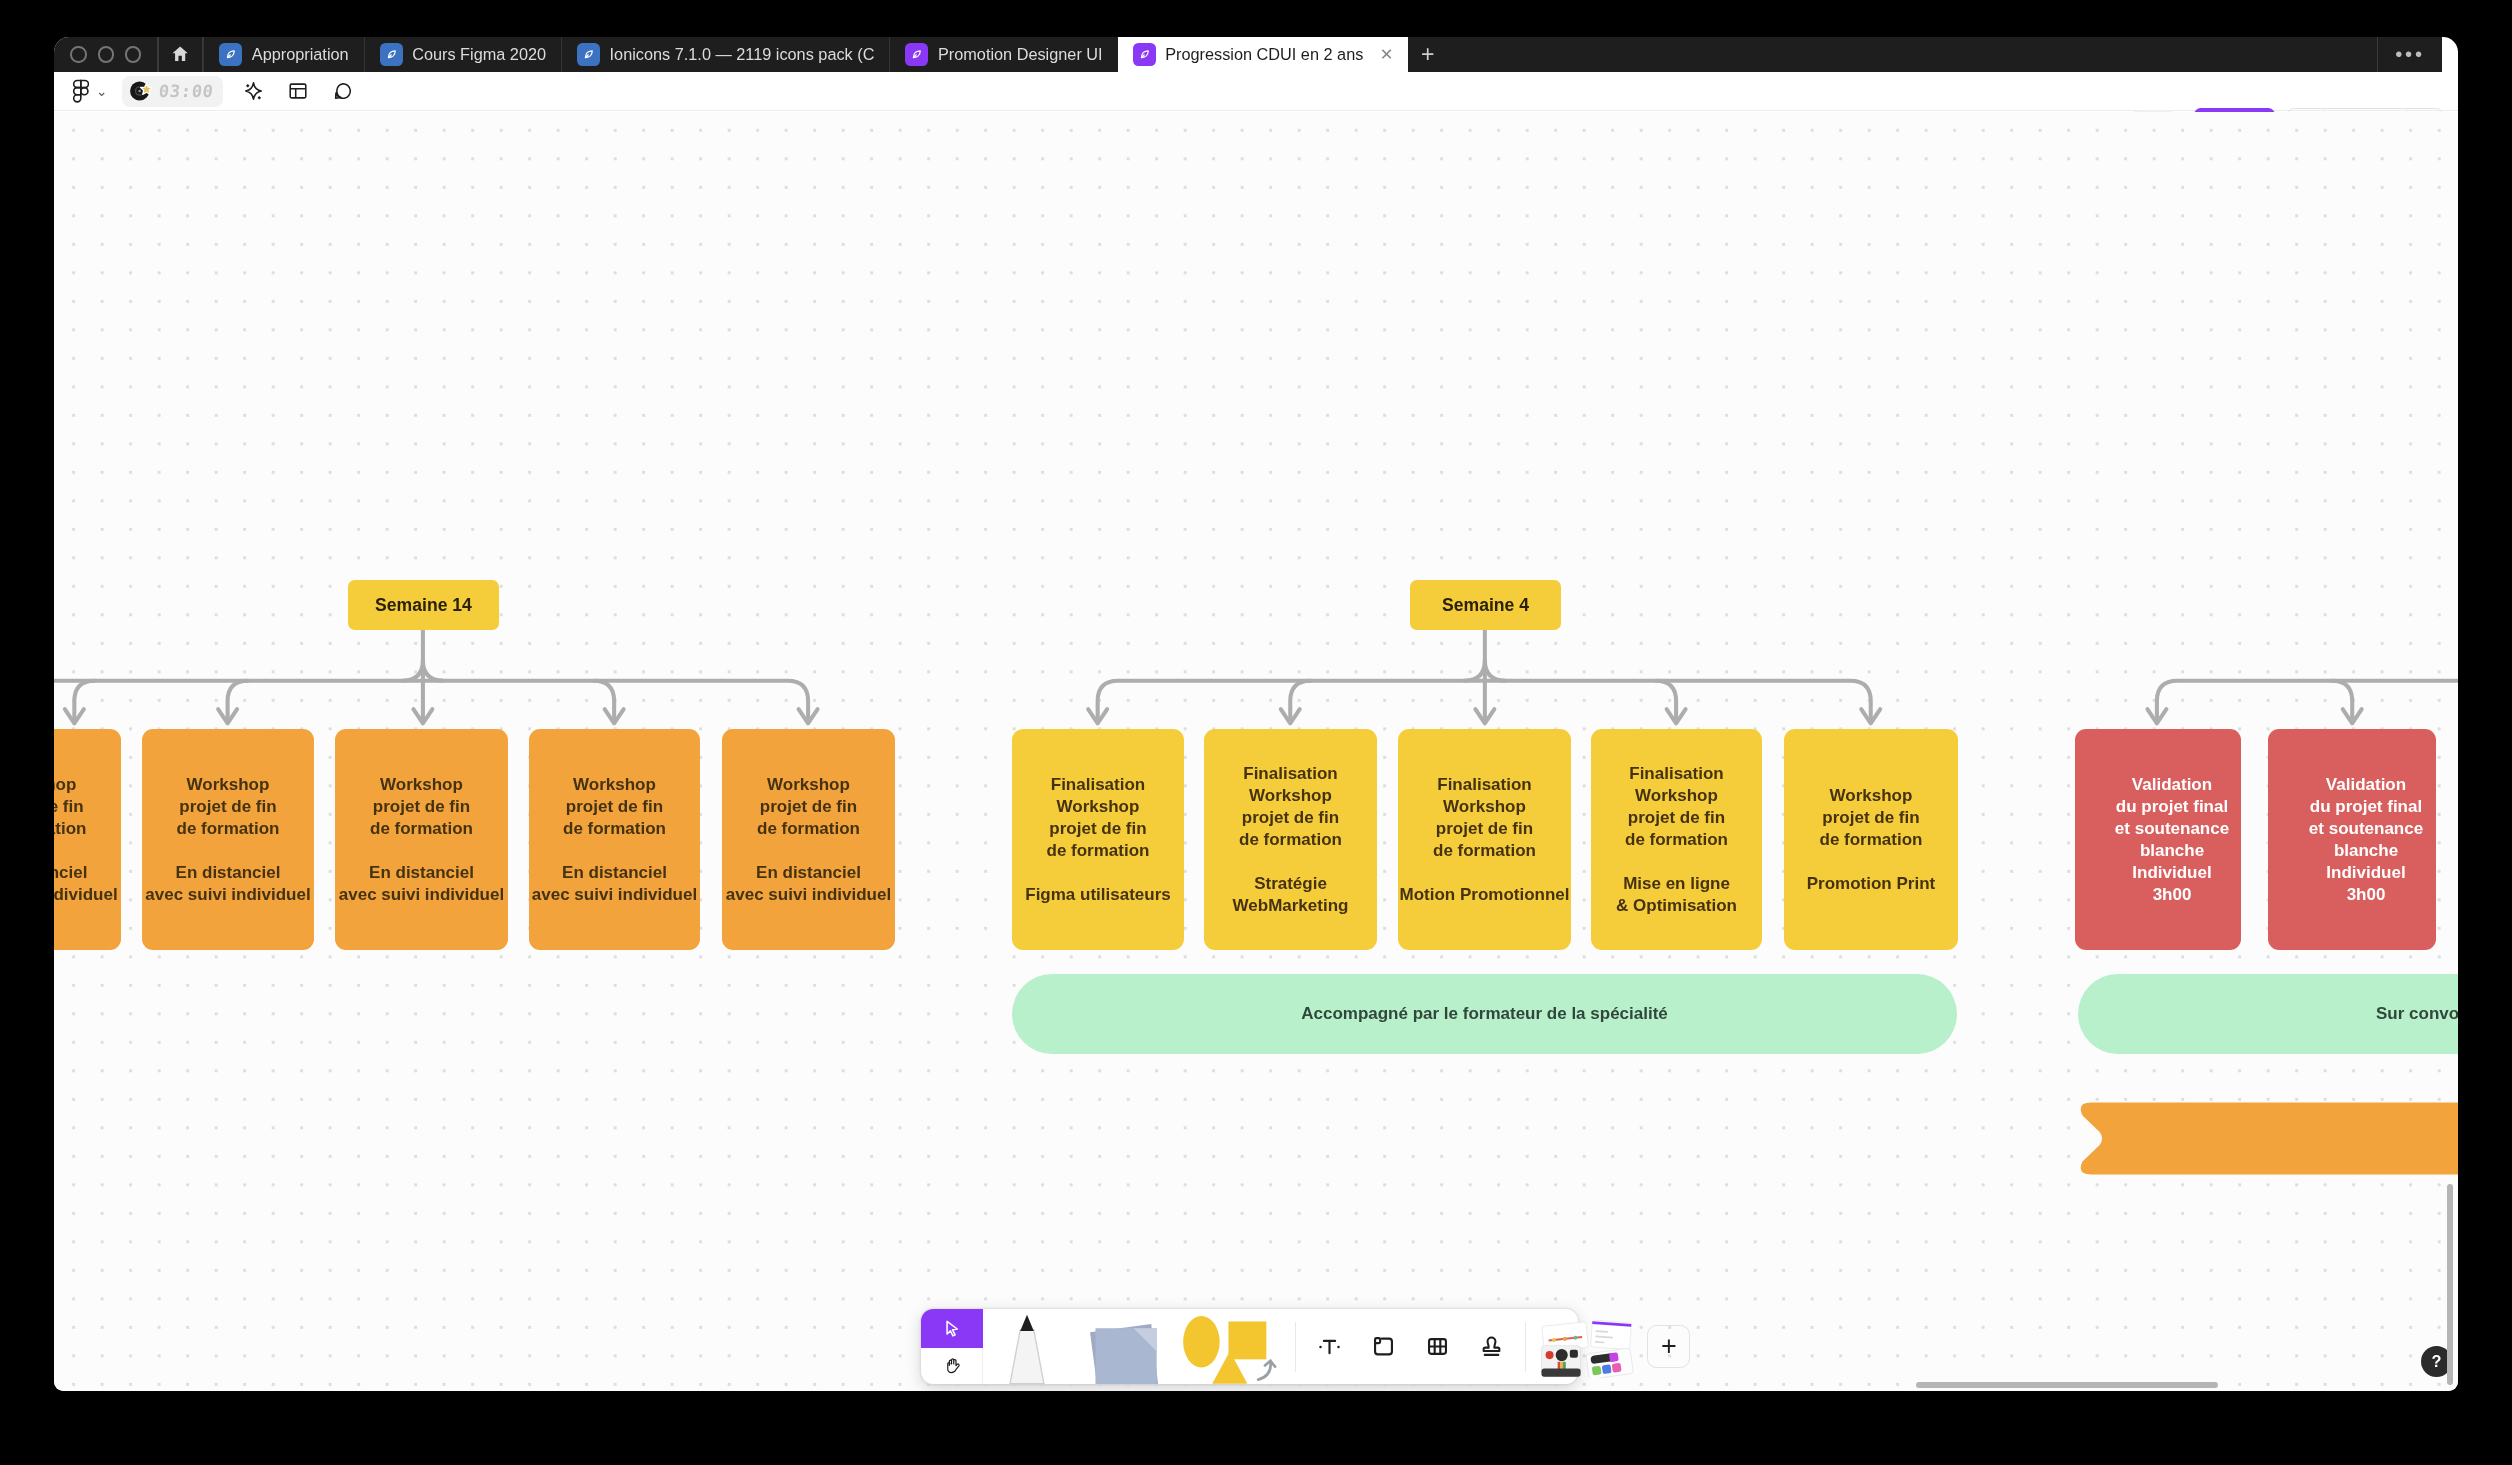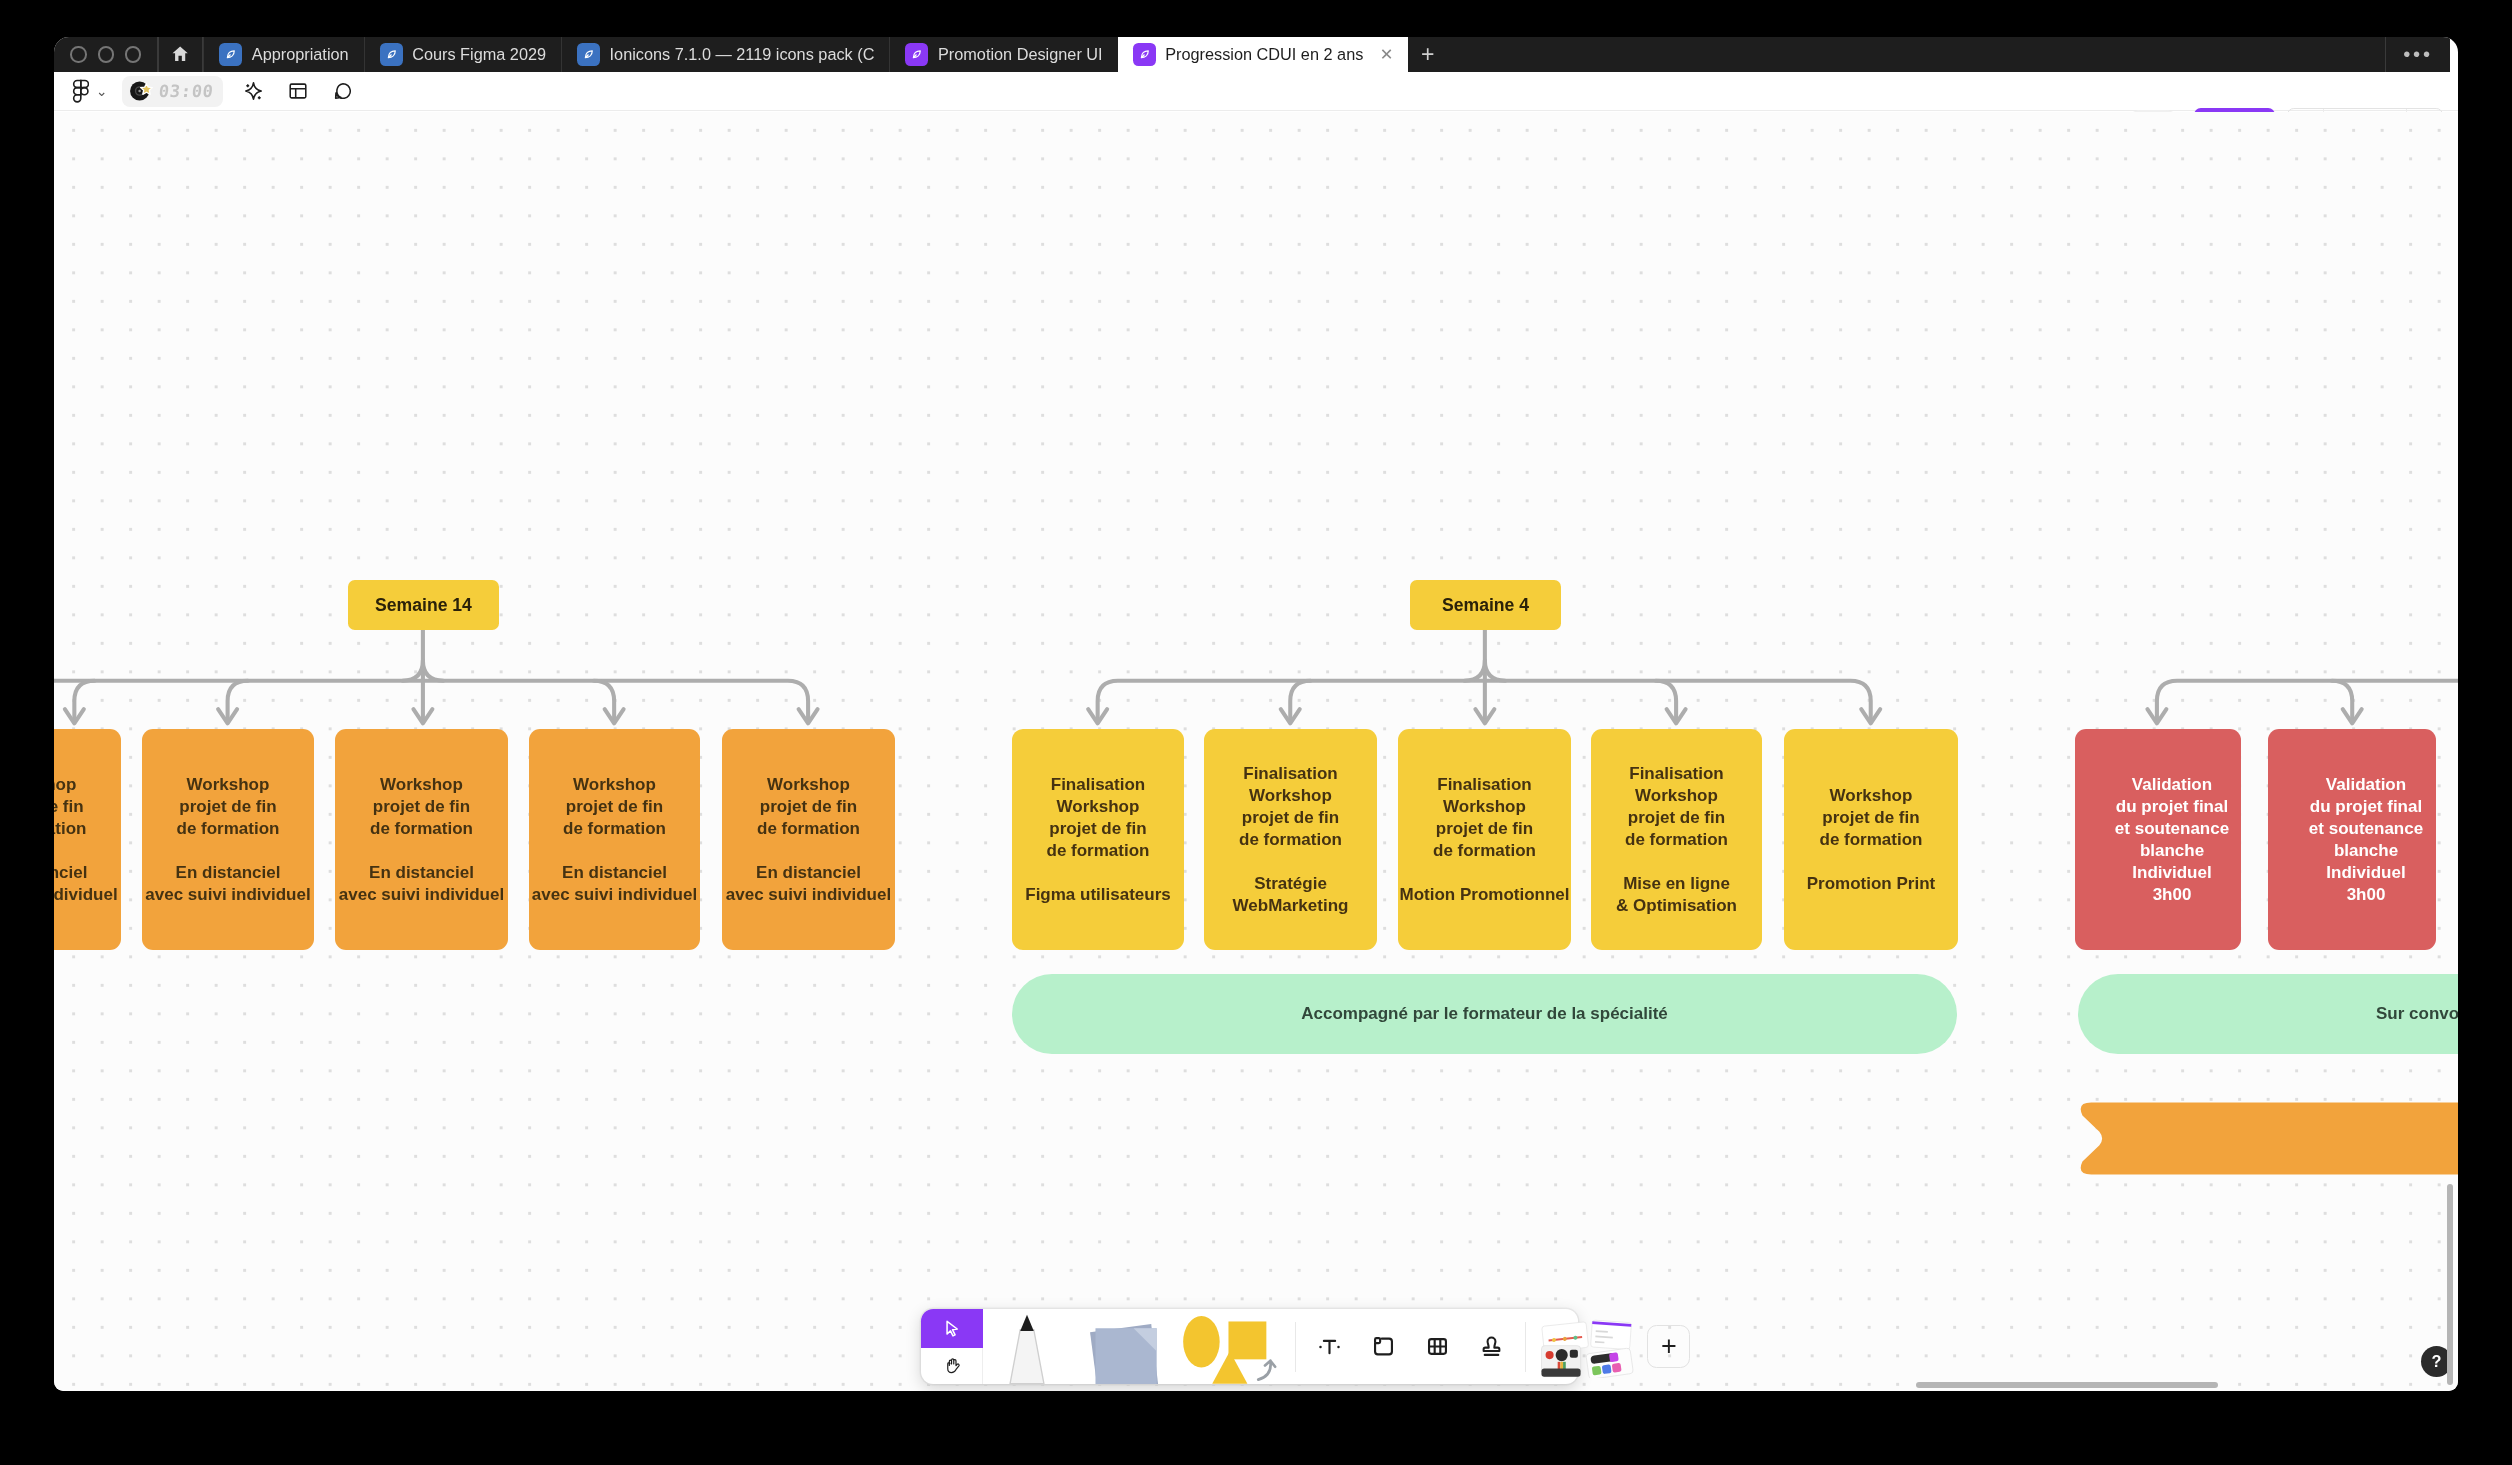--- a/index.html
+++ b/index.html
@@ -3,21 +3,21 @@
 <meta charset="utf-8">
 <style>
   * { margin:0; padding:0; box-sizing:border-box; }
   html,body { width:2512px; height:1465px; background:#000; font-family:"Liberation Sans", sans-serif; overflow:hidden; }
 
   
   .window { position:absolute; left:54px; top:37px; width:2404px; height:1354px;
             background:#fff; border-radius:15px 15px 9.5px 9.5px; overflow:hidden; }
 
   
-  .tabbar { position:absolute; top:0; left:0; right:8px; height:35px; background:#1e1e1e;
+  .tabbar { position:absolute; top:0; left:0; right:16px; height:35px; background:#1e1e1e;
             display:flex; align-items:stretch; }
   .traffic { display:flex; align-items:center; gap:11px; padding:0 16.3px; }
   .traffic span { width:16.3px; height:16.3px; border-radius:50%; border:2px solid #757575; display:block; }
   .vsep { width:1.4px; background:#3a3a3a; }
   .homebox { display:flex; align-items:center; justify-content:center; width:43px; }
   .tab { display:flex; align-items:center; gap:9.5px; padding:0 15px; color:#dcdcdc;
          font-size:16.3px; font-weight:500; white-space:nowrap; border-left:1.4px solid #343434; }
   .tab:first-of-type { border-left:none; }
   .tab .ticon { width:23px; height:23px; border-radius:5.4px; display:flex; align-items:center; justify-content:center; flex:none; }
   .ticon.blue { background:#3b72c1; }
@@ -133,21 +133,21 @@
           </svg>
       </span>
       <span>Appropriation</span>
     </div>
     <div class="tab">
       <span class="ticon blue">
         <svg width="15" height="15" viewBox="0 0 24 24">
             <path d="M7 17 C7 10 12 6 18 6 C18 13 13 17 7 17 Z M7 17 L12 12" stroke="#fff" stroke-width="2" fill="none" stroke-linejoin="round"></path>
           </svg>
       </span>
-      <span>Cours Figma 2029</span>
+      <span>Cours Figma 2020</span>
     </div>
     <div class="tab">
       <span class="ticon blue">
         <svg width="15" height="15" viewBox="0 0 24 24">
             <path d="M7 17 C7 10 12 6 18 6 C18 13 13 17 7 17 Z M7 17 L12 12" stroke="#fff" stroke-width="2" fill="none" stroke-linejoin="round"></path>
           </svg>
       </span>
       <span>Ionicons 7.1.0 — 2119 icons pack (C</span>
     </div>
     <div class="tab">

